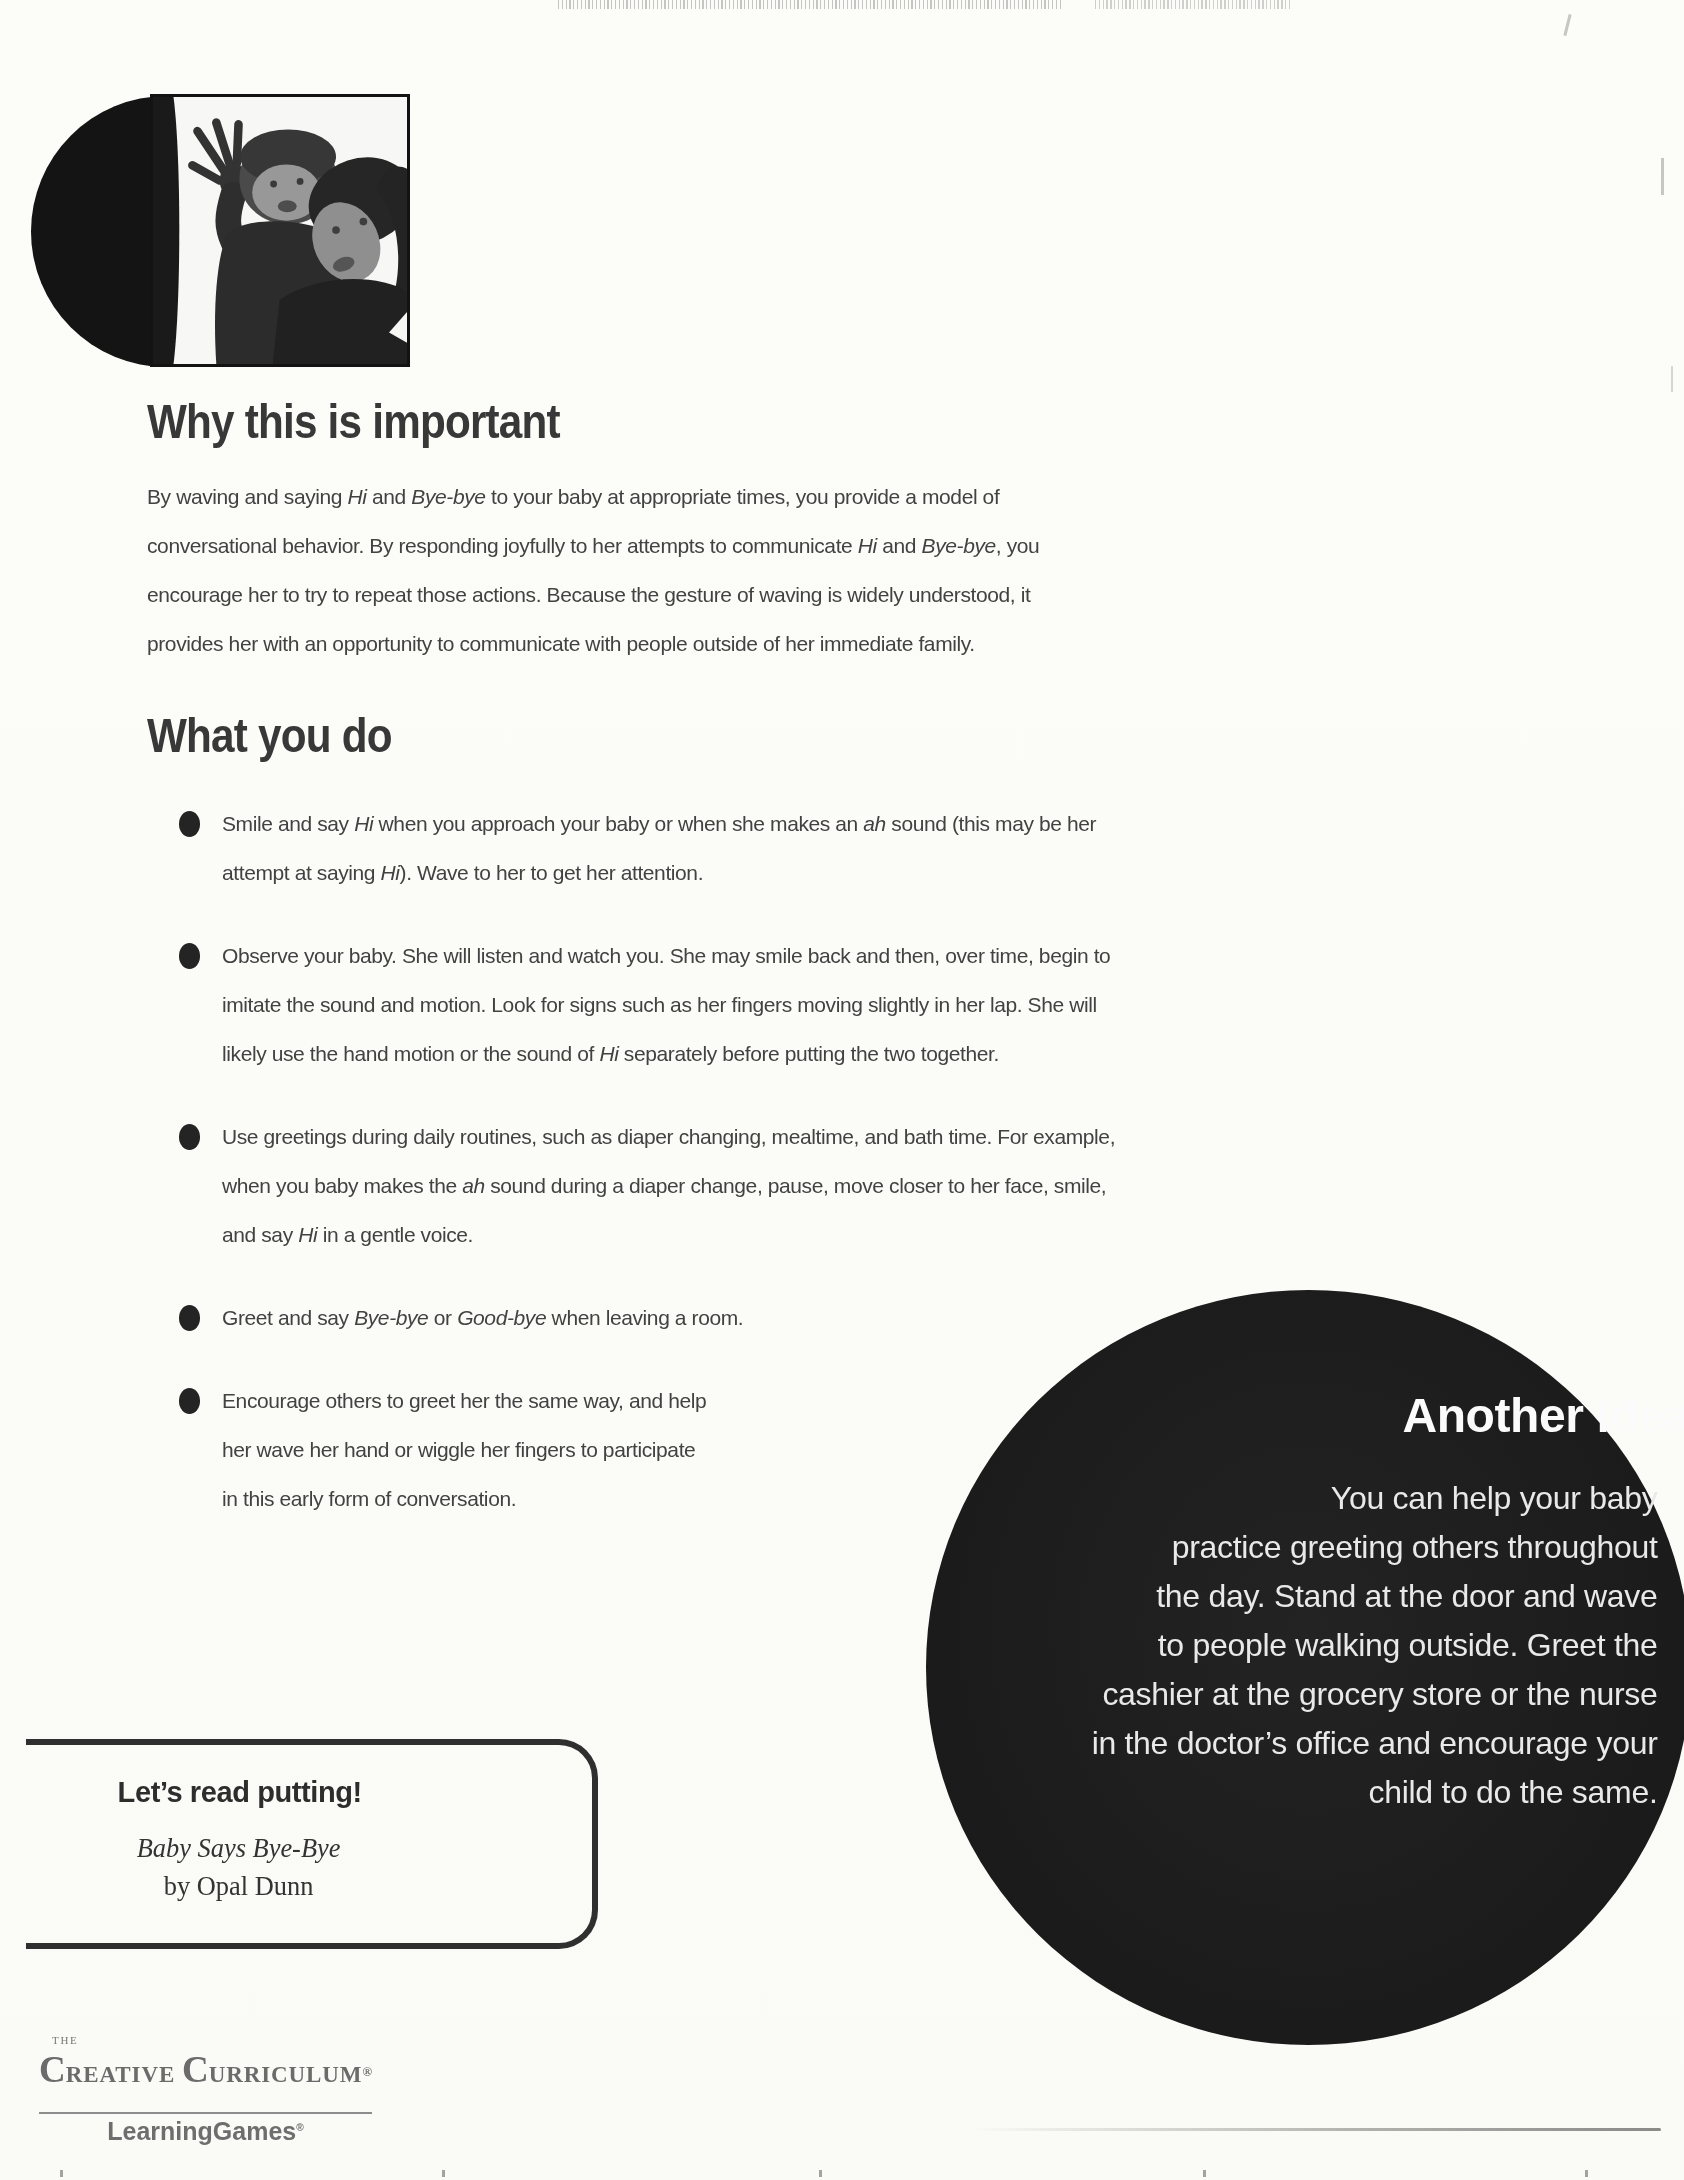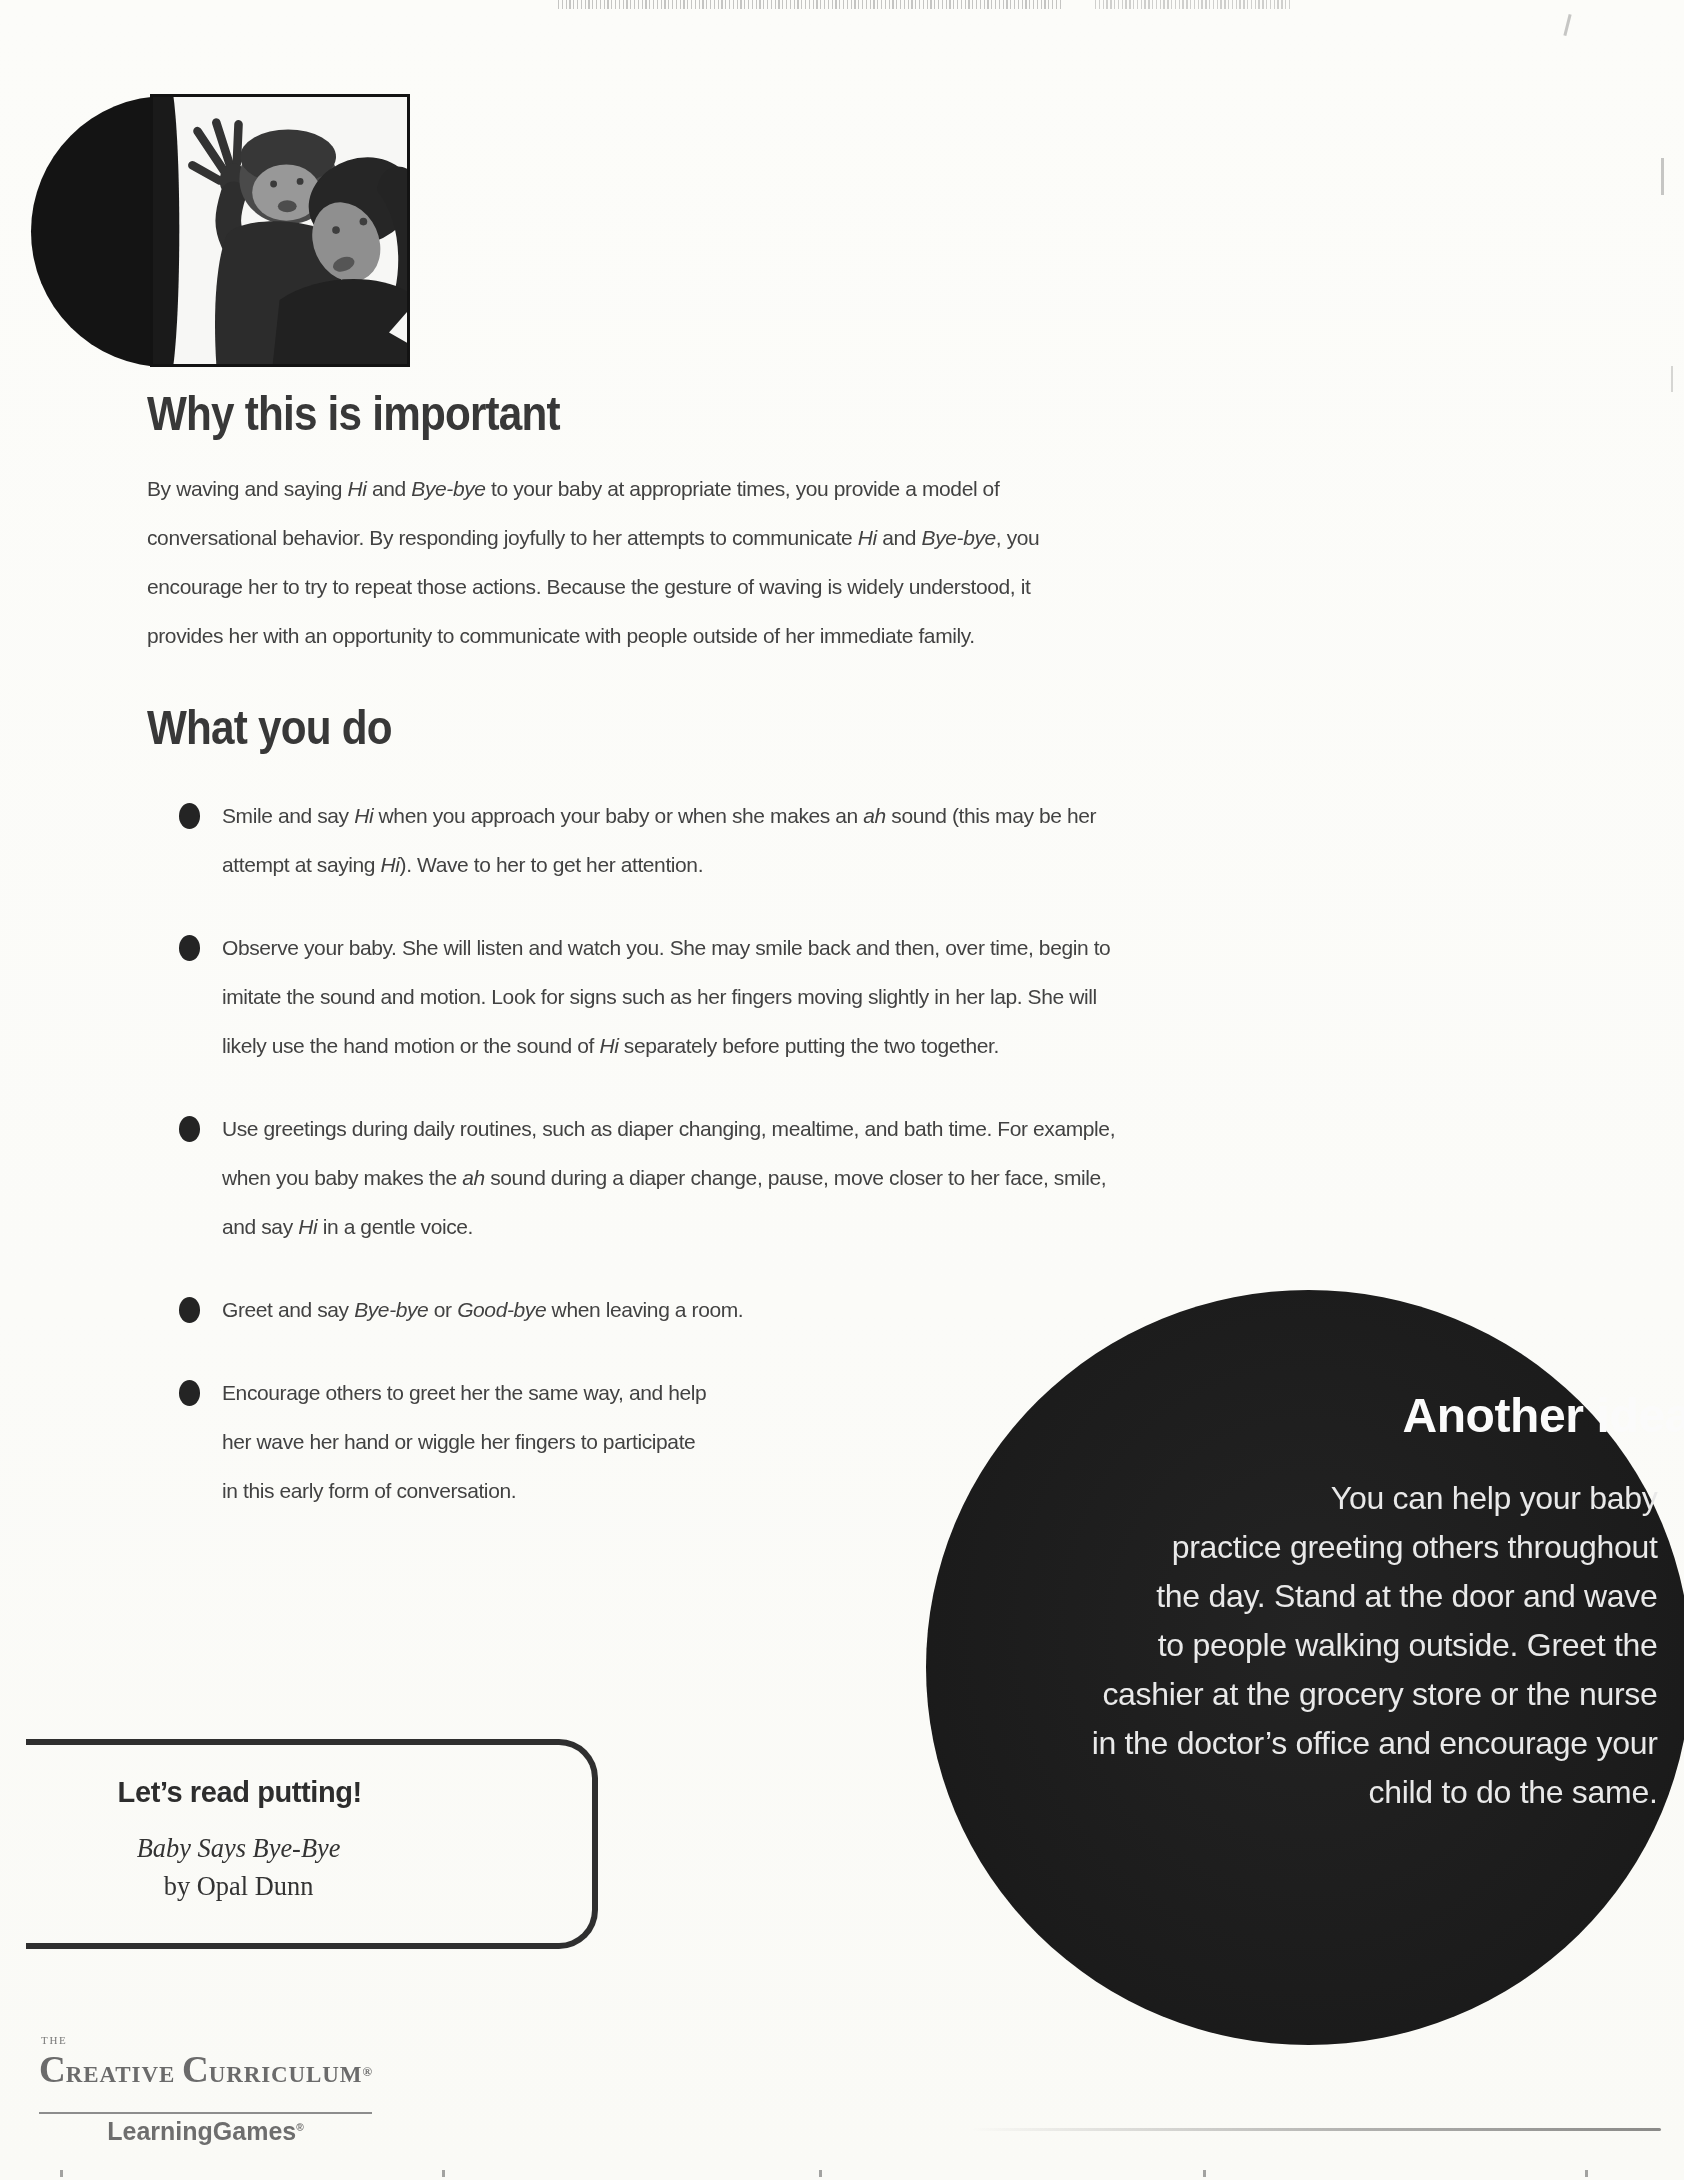--- a/index.html
+++ b/index.html
@@ -22,21 +22,21 @@
   .tick.t1{left:60px;} .tick.t2{left:442px;} .tick.t3{left:819px;} .tick.t4{left:1203px;} .tick.t5{left:1585px;}
 
   
   .oval{position:absolute;left:31px;top:96px;width:189px;height:271px;background:#141414;
         border-radius:136px 0 0 136px;}
   .photo-frame{position:absolute;left:150px;top:94px;width:260px;height:273px;
                border:3.4px solid #131313;background:#f7f7f5;box-sizing:border-box;}
   .photo-frame svg{display:block;width:100%;height:100%;}
 
   
-  .content{position:absolute;left:147px;top:390px;width:1465px;}
+  .content{position:absolute;left:147px;top:398px;width:1465px;}
   h1,h2{margin:0;font-size:48px;font-weight:700;color:#383838;letter-spacing:-0.9px;
         transform:scaleX(.88);transform-origin:0 50%;white-space:nowrap;}
   h1{line-height:48px;}
   h2{line-height:48px;margin-top:44px;margin-bottom:39px;}
   .body{font-size:21px;line-height:49px;color:#424242;letter-spacing:-0.4px;white-space:nowrap;}
   .body em{font-style:italic;}
   p.body{margin:25.6px 0 0 0;}
   ul.bullets{margin:0;padding:0 0 0 75px;list-style:none;}
   ul.bullets li{position:relative;margin:0 0 34px 0;}
   .dot{position:absolute;left:-43px;top:12.8px;width:21px;height:25.6px;background:#242424;border-radius:50%;}
@@ -54,21 +54,21 @@
   .read-box{position:absolute;left:25.6px;top:1739px;width:572px;height:210px;box-sizing:border-box;
             border:6px solid #2f2f2f;border-left:none;border-radius:0 39px 39px 0;background:transparent;}
   .read-title{margin:31px 0 0 92px;font-size:29px;font-weight:700;color:#2d2d2d;letter-spacing:-0.4px;}
   .book{margin-top:20.4px;width:426px;text-align:center;font-family:"Liberation Serif",serif;color:#333;}
   .book-title{font-style:italic;font-size:26.4px;line-height:38px;}
   .book-author{font-size:26.4px;line-height:38px;}
 
   
   .logo{position:absolute;left:39px;top:2034px;color:#6b6b6b;}
   .logo-the{font-family:"Liberation Serif",serif;font-size:11px;letter-spacing:1.7px;color:#787878;
-            margin-left:2px;text-transform:uppercase;}
+            margin-left:13px;text-transform:uppercase;}
   .logo-main{font-family:"Liberation Serif",serif;font-weight:700;display:inline-block;
              border-bottom:2.6px solid #8d8d8d;padding-bottom:20px;line-height:29px;white-space:nowrap;margin-top:9px;}
   .bigc{font-size:37px;} .caps{font-size:23px;letter-spacing:0.9px;} .c2{margin-left:6.8px;}
   .reg{font-size:12.8px;vertical-align:super;}
   .logo-sub{text-align:center;font-weight:700;font-size:25px;color:#6e6e6e;margin-top:2.6px;
             letter-spacing:0;white-space:nowrap;}
   .reg2{font-size:10.2px;vertical-align:super;}
 </style>
 </head>
 <body>

